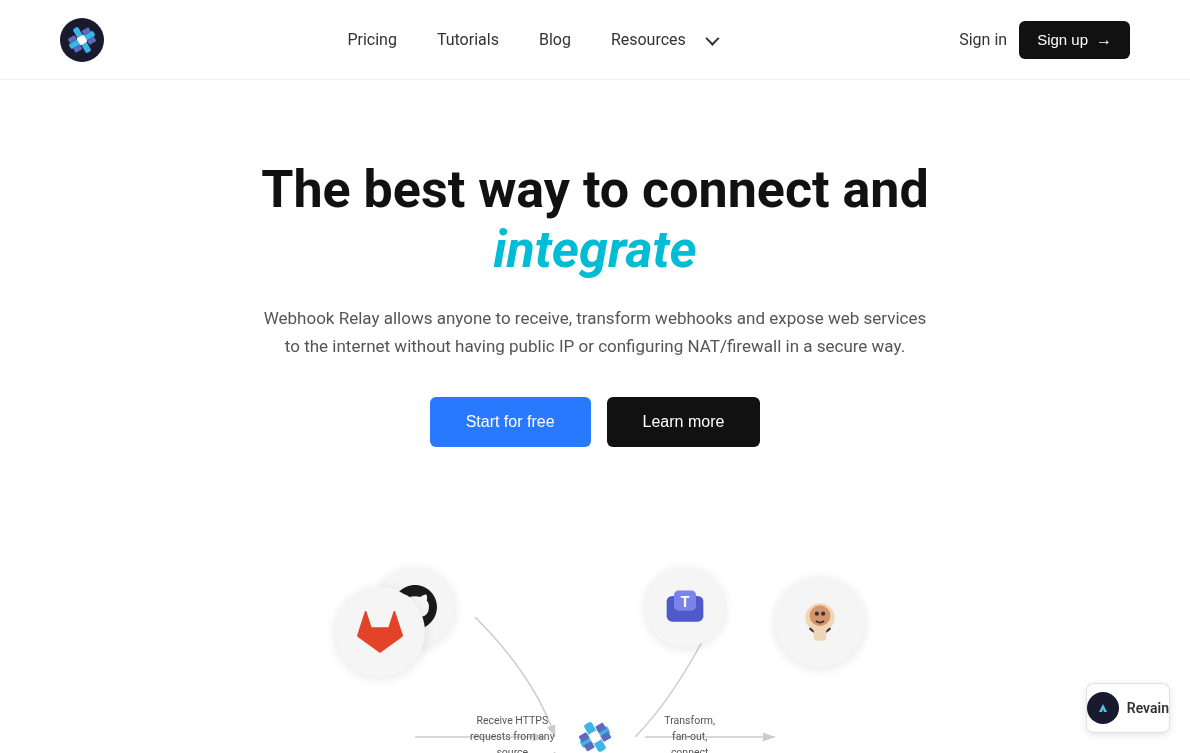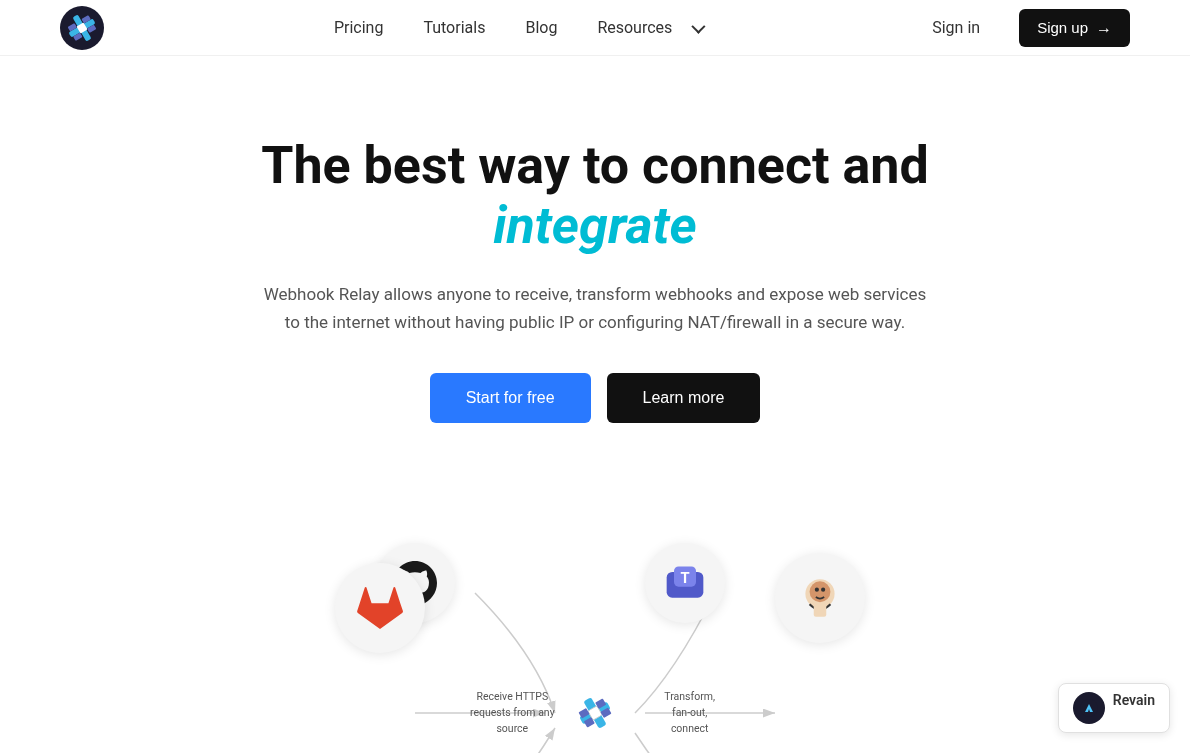--- a/index.html
+++ b/index.html
@@ -4,21 +4,21 @@
   <style>
     * { margin: 0; padding: 0; box-sizing: border-box; }
     body { font-family: -apple-system, BlinkMacSystemFont, 'Segoe UI', Roboto, sans-serif; background: #fff; color: #1a1a2e; overflow-x: hidden; }
 
     
     .navbar {
       display: flex;
       align-items: center;
       justify-content: space-between;
       padding: 0 60px;
-      height: 56px;
+      height: 80px;
       background: #fff;
       border-bottom: 1px solid #f0f0f0;
     }
     .nav-logo {
       display: flex;
       align-items: center;
       gap: 8px;
     }
     .nav-links {
       display: flex;
@@ -42,21 +42,21 @@
       width: 10px;
       height: 10px;
       border-right: 2px solid #333;
       border-bottom: 2px solid #333;
       transform: rotate(45deg) translateY(-2px);
       display: inline-block;
     }
     .nav-auth {
       display: flex;
       align-items: center;
-      gap: 39px;
+      gap: 12px;
     }
     .sign-in-link {
       text-decoration: none;
       color: #333;
       font-size: 16px;
     }
     .sign-up-btn {
       background: #111;
       color: #fff;
       border: none;
@@ -207,26 +207,26 @@
       align-items: center;
       gap: 8px;
     }
 
     
     .revain-badge {
       position: fixed;
       bottom: 20px;
       right: 20px;
       display: flex;
-      align-items: flex-start;
+      align-items: center;
       gap: 8px;
       background: #fff;
       border: 1px solid #e0e0e0;
       border-radius: 8px;
-      padding: 8px 14px;
+      padding: 8px 0;
       box-shadow: 0 2px 8px rgba(0,0,0,0.1);
     }
     .revain-icon {
       width: 32px;
       height: 32px;
       border-radius: 50%;
       background: #1a1a2e;
       display: flex;
       align-items: center;
       justify-content: center;

